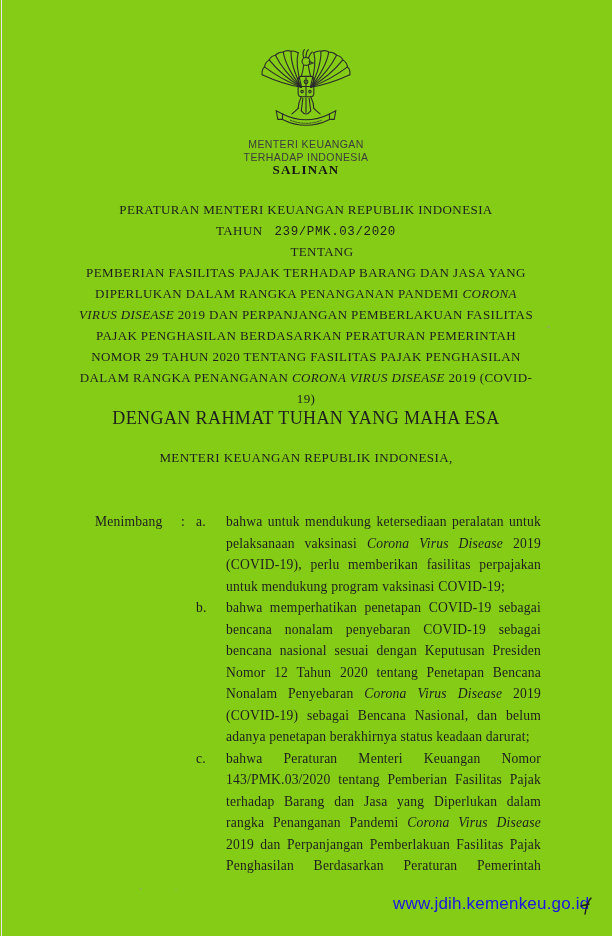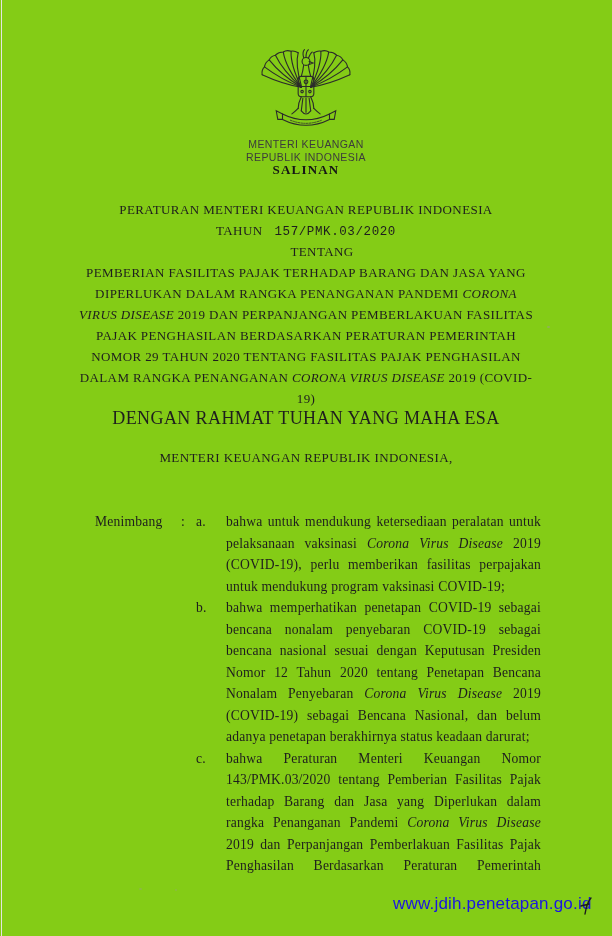--- a/index.html
+++ b/index.html
@@ -110,29 +110,29 @@
         <path d="M30,91 Q60,106 90,91"></path>
         <path d="M30,84 L22,80 L24,91 L30,91 Z"></path>
         <path d="M90,84 L98,80 L96,91 L90,91 Z"></path>
         <path d="M40,92 Q60,100 80,92" stroke-width="1" stroke-dasharray="2,1.5"></path>
       </g>
     </svg>
   </div>
 
   <div class="letterhead">
     <div>MENTERI KEUANGAN</div>
-    <div>REPUBLIK INDONESIA</div>
+    <div>TERHADAP INDONESIA</div>
   </div>
 
   <div class="salinan">SALINAN</div>
 
   <div class="title-l1">PERATURAN MENTERI KEUANGAN REPUBLIK INDONESIA</div>
 
   <div class="nomor">
-    <span>TAHUN</span><span class="mono">157/PMK.03/2020</span>
+    <span>TAHUN</span><span class="mono">239/PMK.03/2020</span>
   </div>
 
   <div class="tentang">TENTANG</div>
 
   <div class="subject"><span>PEMBERIAN FASILITAS PAJAK TERHADAP BARANG DAN JASA YANG DIPERLUKAN DALAM RANGKA PENANGANAN PANDEMI </span><span class="it">CORONA VIRUS DISEASE</span><span> 2019 DAN PERPANJANGAN PEMBERLAKUAN FASILITAS PAJAK PENGHASILAN BERDASARKAN PERATURAN PEMERINTAH NOMOR 29 TAHUN 2020 TENTANG FASILITAS PAJAK PENGHASILAN DALAM RANGKA PENANGANAN </span><span class="it">CORONA VIRUS DISEASE</span><span> 2019 (COVID-19)</span></div>
 
   <div class="grace">DENGAN RAHMAT TUHAN YANG MAHA ESA</div>
 
   <div class="authority">MENTERI KEUANGAN REPUBLIK INDONESIA,</div>
 
@@ -148,21 +148,21 @@
         <div class="m-letter">b.</div>
         <div class="m-text"><span>bahwa memperhatikan penetapan COVID-19 sebagai bencana nonalam penyebaran COVID-19 sebagai bencana nasional sesuai dengan Keputusan Presiden Nomor 12 Tahun 2020 tentang Penetapan Bencana Nonalam Penyebaran </span><span class="it">Corona Virus Disease</span><span> 2019 (COVID-19) sebagai Bencana Nasional, dan belum adanya penetapan berakhirnya status keadaan darurat;</span></div>
       </div>
       <div class="m-item">
         <div class="m-letter">c.</div>
         <div class="m-text cont"><span>bahwa Peraturan Menteri Keuangan Nomor 143/PMK.03/2020 tentang Pemberian Fasilitas Pajak terhadap Barang dan Jasa yang Diperlukan dalam rangka Penanganan Pandemi </span><span class="it">Corona Virus Disease</span><span> 2019 dan Perpanjangan Pemberlakuan Fasilitas Pajak Penghasilan Berdasarkan Peraturan Pemerintah</span></div>
       </div>
     </div>
   </div>
 
-  <div class="footer-url">www.jdih.penetapan.go.id</div>
+  <div class="footer-url">www.jdih.kemenkeu.go.id</div>
 
   <svg class="pen-mark" viewBox="0 0 14 19" xmlns="http://www.w3.org/2000/svg">
     <path d="M6,17 C7,11 9,4 12,1 M2,9 C5,8 8,8 10,7" stroke="#1c1c1c" stroke-width="1.4" fill="none" stroke-linecap="round"></path>
   </svg>
 
   <div class="speck s1"></div>
   <div class="speck s2"></div>
   <div class="speck s3"></div>
 </div>
 

